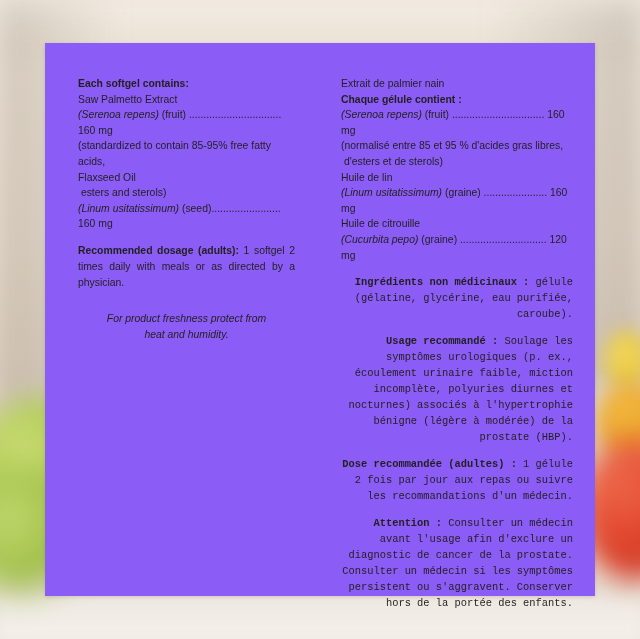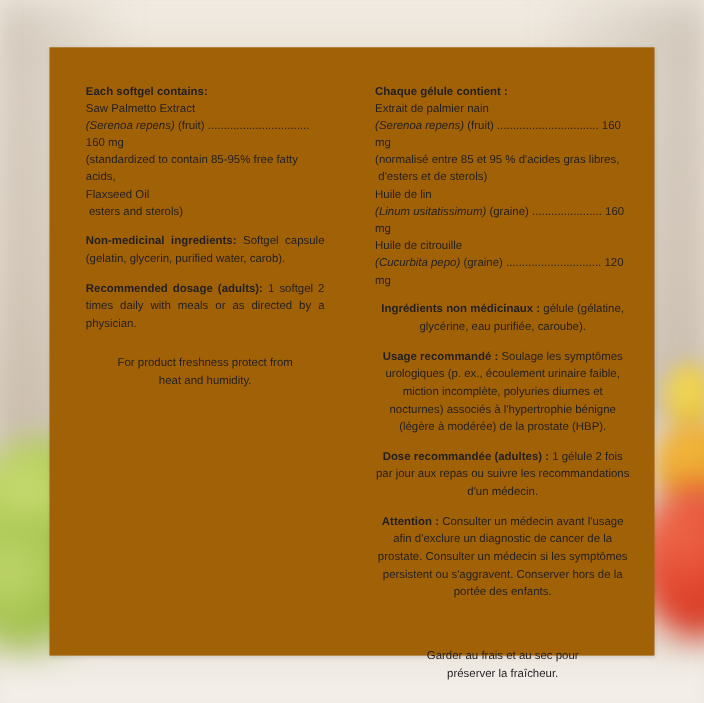--- a/index.html
+++ b/index.html
@@ -79,21 +79,21 @@
     filter: blur(12px);
   }
 
   
   .label-panel {
     position: absolute;
     left: 45px;
     top: 43px;
     width: 550px;
     height: 553px;
-    background: #a16207;
+    background: #8b5cf6;
     box-shadow: 0 1px 4px rgba(0,0,0,0.12);
   }
   .columns {
     position: absolute;
     left: 0; top: 0; right: 0; bottom: 0;
     display: flex;
     padding: 33px 0 0 0;
     box-sizing: border-box;
   }
   .col {
@@ -129,24 +129,26 @@
     font-style: italic;
     text-align: center;
   }
   .ingredient-list .line { line-height: 15.6px; }
   .para {
     font-size: 10.4px;
     line-height: 16px;
     text-align: justify;
   }
   .para-right {
-    text-align: center;
+    text-align: right;
+    font-family: Liberation Mono, monospace;
   }
   .footer-note {
     text-align: center;
+    font-style: italic;
     font-size: 10.4px;
     line-height: 16px;
     margin-top: 20px;
   }
   .footer-note-right {
     margin-top: 42px;
   }
 </style>
 </head>
 <body>
@@ -169,43 +171,41 @@
 
       <div class="col col-left">
 
         <div class="blk tight ingredient-list">
           <div class="line hd">Each softgel contains:</div>
           <div class="line"><span>Saw Palmetto Extract</span></div>
           <div class="line"><span class="ital">(Serenoa repens)</span><span> (fruit) ................................ 160 mg</span></div>
           <div class="line"><span>(standardized to contain 85-95% free fatty acids,</span></div>
           <div class="line"><span>Flaxseed Oil</span></div>
           <div class="line"><span> esters and sterols)</span></div>
-        </div>
-
-        <div class="blk para">
-          <span class="hd">Non-medicinal ingredients:</span><span> Softgel capsule (gelatin, glycerin, purified water, carob).</span>
-        </div>
+          <div class="line"><span class="ital">(Linum usitatissimum)</span><span> (seed)........................ 160 mg</span></div>
+        </div>
+
 
 
         <div class="blk para">
           <span class="hd">Recommended dosage (adults):</span><span> 1 softgel 2 times daily with meals or as directed by a physician.</span>
         </div>
 
 
         <div class="footer-note">
           <div>For product freshness protect from</div>
           <div>heat and humidity.</div>
         </div>
       </div>
 
       <div class="col col-right">
 
         <div class="blk tight ingredient-list">
+          <div class="line"><span>Extrait de palmier nain</span></div>
           <div class="line hd">Chaque gélule contient :</div>
-          <div class="line"><span>Extrait de palmier nain</span></div>
           <div class="line"><span class="ital">(Serenoa repens)</span><span> (fruit) ................................ 160 mg</span></div>
           <div class="line"><span>(normalisé entre 85 et 95 % d'acides gras libres,</span></div>
           <div class="line"><span> d'esters et de sterols)</span></div>
           <div class="line"><span>Huile de lin</span></div>
           <div class="line"><span class="ital">(Linum usitatissimum)</span><span> (graine) ...................... 160 mg</span></div>
           <div class="line"><span>Huile de citrouille</span></div>
           <div class="line"><span class="ital">(Cucurbita pepo)</span><span> (graine) .............................. 120 mg</span></div>
         </div>
 
         <div class="blk para para-right">

